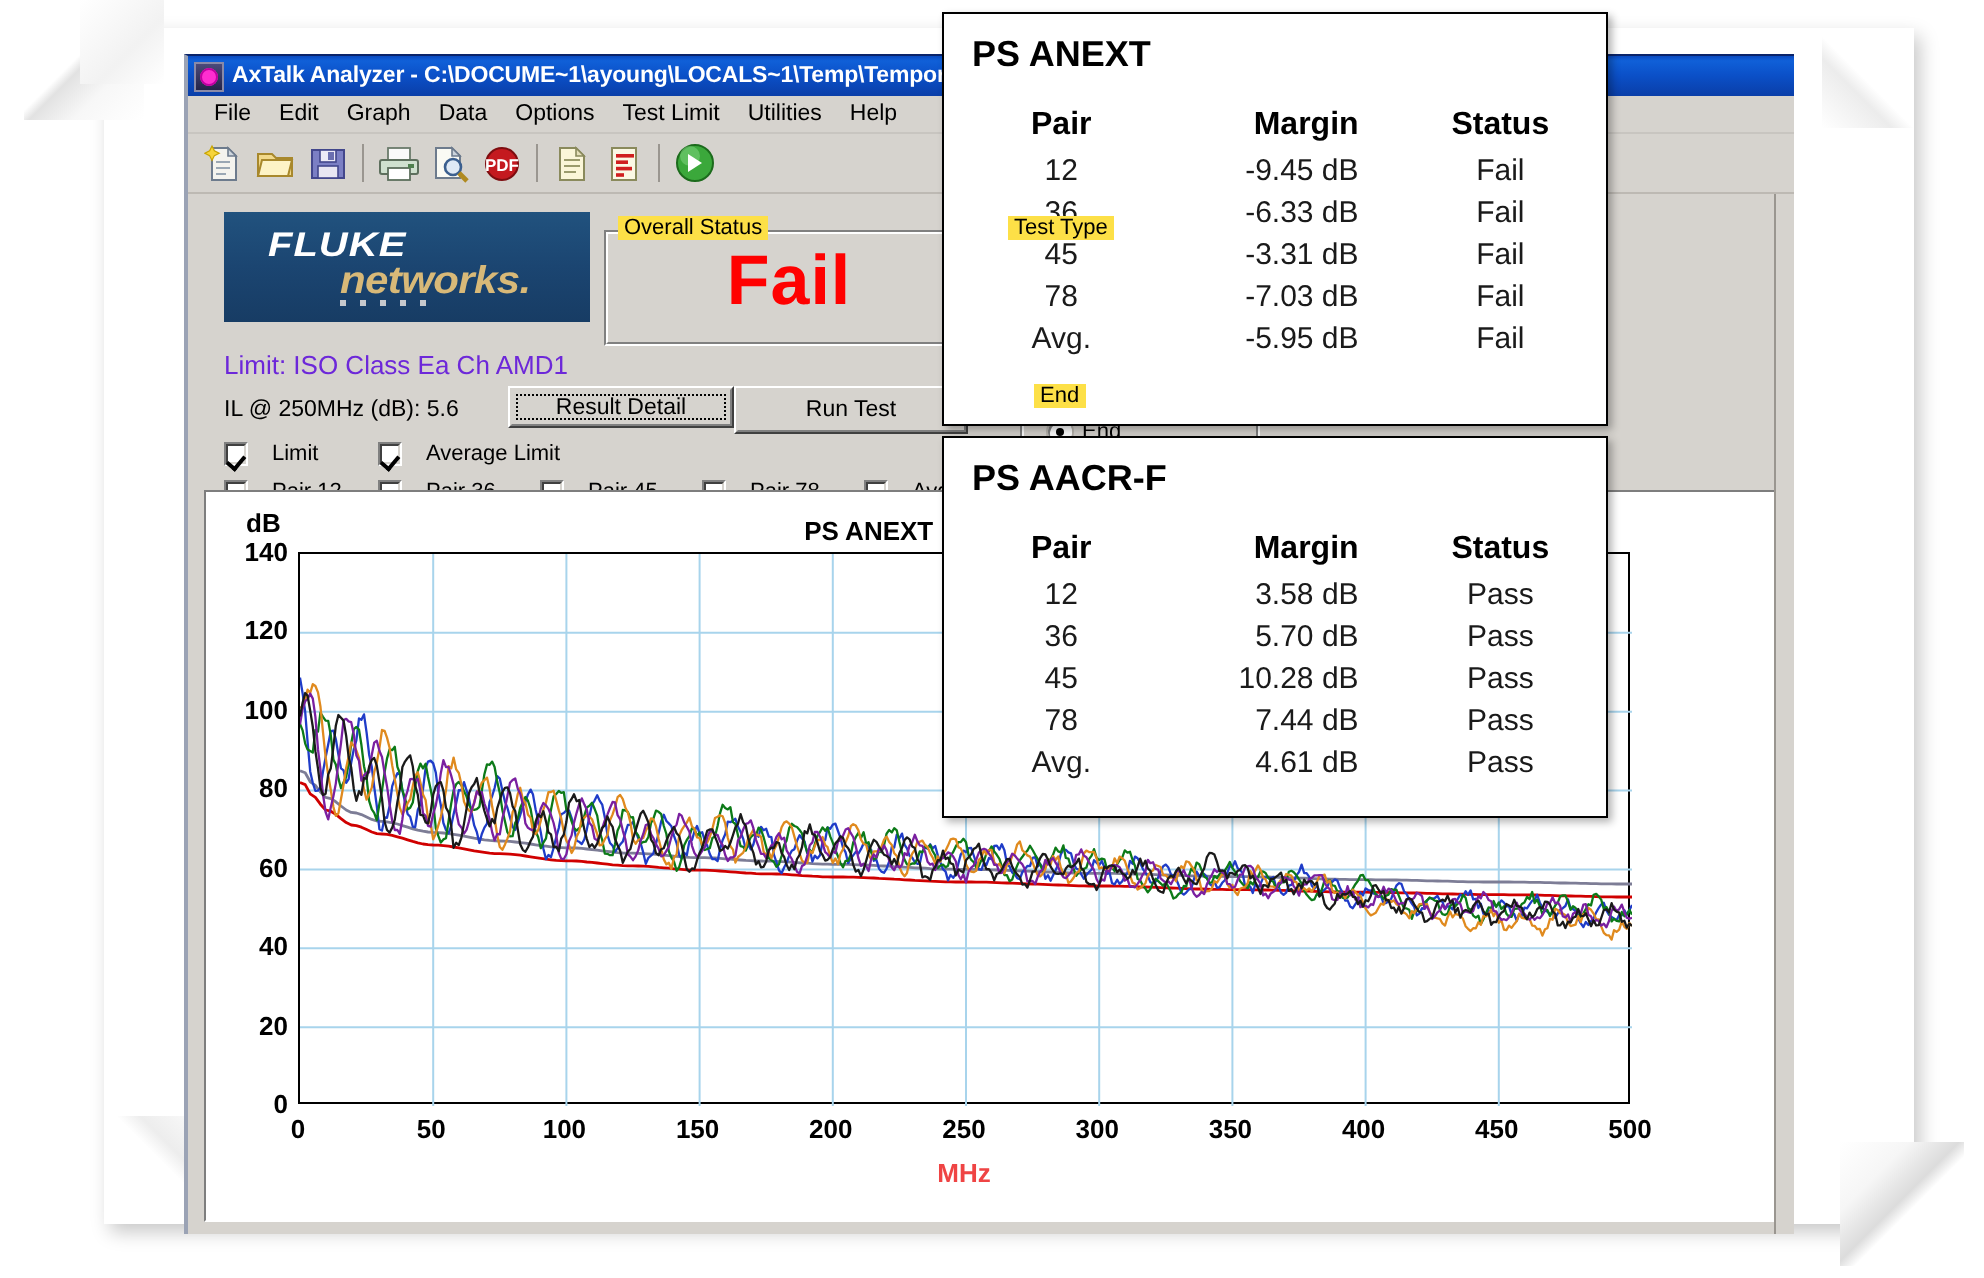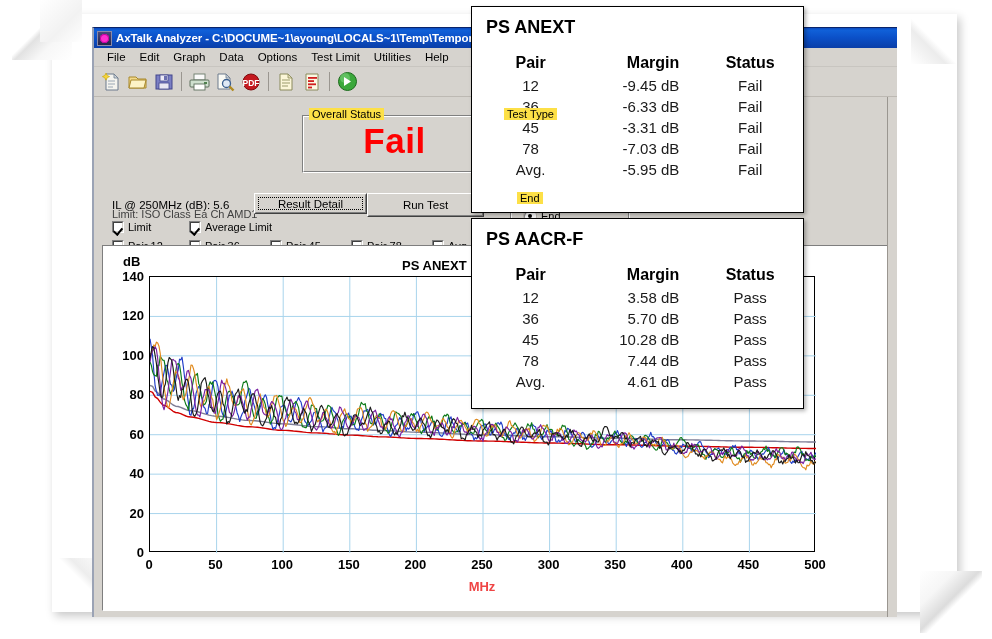--- a/index.html
+++ b/index.html
@@ -195,21 +195,21 @@
   .radio.off { background: #efeeec; }
 
   #grpTestType .failsmall {
     position: absolute; left: 8px; top: 48px;
     color: #ff0000; font-size: 21px; font-weight: bold;
   }
 
   
   #limitline {
     position: absolute; left: 18px; top: 78px;
-    font-size: 11px; color: #404040; white-space: nowrap; margin-top: 33px;
+    font-size: 13px; color: #6d28d9; white-space: nowrap;
   }
   #illine {
     position: absolute; left: 18px; top: 102px;
     font-size: 11.5px; color: #000; white-space: nowrap;
   }
 
   
   .btn {
     position: absolute;
     background: #d6d3ce;
@@ -228,21 +228,21 @@
   .btn.focus .dotted {
     position: absolute; left: 3px; top: 3px; right: 3px; bottom: 3px;
     border: 1px dotted #000;
     pointer-events: none;
   }
   #btnResult { left: 160px; top: 96px; width: 113px; height: 21px; }
   #btnRun    { left: 273px; top: 96px; width: 117px; height: 24px; }
 
   
   .cbrow {
-    position: absolute; display: flex; align-items: center; gap: 4px;
+    position: absolute; display: flex; align-items: center; gap: 12px;
     font-size: 11px; color: #000; white-space: nowrap;
   }
   .cbox {
     width: 12px; height: 12px; background: #ffffff; flex: 0 0 auto;
     border: 1px solid #808080;
     border-right-color: #ffffff; border-bottom-color: #ffffff;
     position: relative;
   }
   .cbox::before {
     content:''; position:absolute; left:0; top:0; right:0; bottom:0;
@@ -419,20 +419,31 @@
         <circle cx="10.5" cy="10.5" r="9" fill="#3ba83b" stroke="#1c6b1c" stroke-width="1"></circle>
         <circle cx="8" cy="7" r="5" fill="#7fd47f" opacity="0.55"></circle>
         <path d="M7 6l7 4.5-7 4.5z" fill="#ffffff"></path>
       </svg>
     </span>
     <span class="cablelabel">Cable</span>
   </div>
 
   <div id="content">
 
+    <div id="fluke">
+      <span class="fl-f">FLUKE</span>
+      <span class="fl-n">networks.</span>
+      <span class="dots">
+          <i></i>
+          <i></i>
+          <i></i>
+          <i></i>
+          <i></i>
+        </span>
+    </div>
 
     <div class="group" id="grpStatus">
       <span class="gframe"></span>
         <span class="gframe2"></span>
       <span class="glabel">Overall Status</span>
       <span class="fail">Fail</span>
     </div>
 
     <div class="group" id="grpTestType">
       <span class="gframe"></span>

